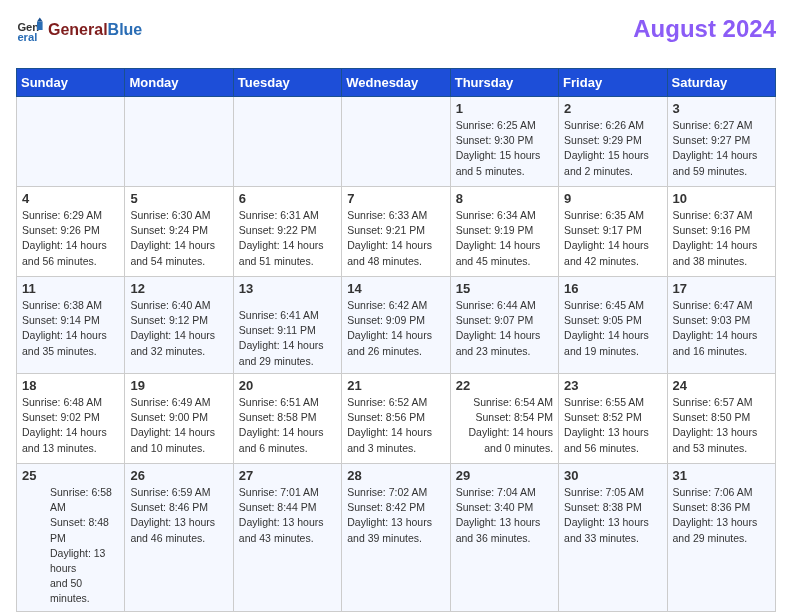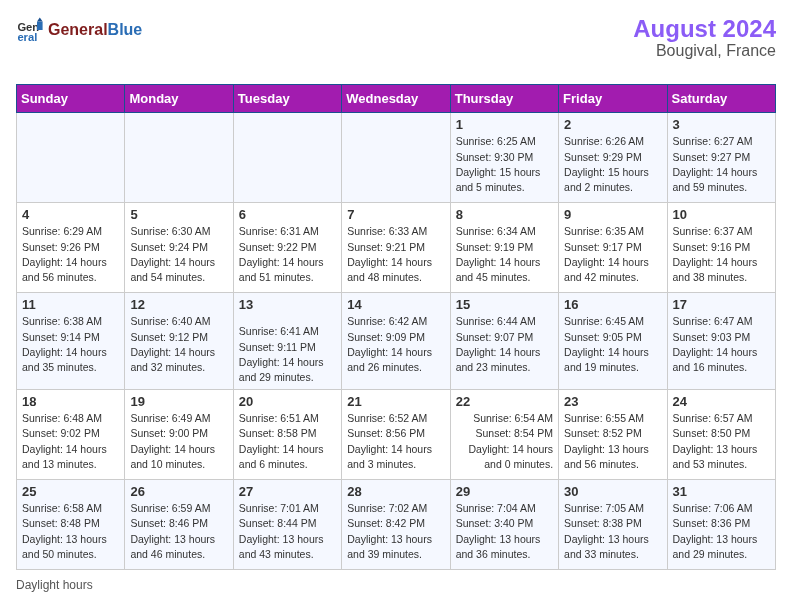--- a/index.html
+++ b/index.html
@@ -37,21 +37,21 @@
     .subtitle {
       font-size: 16px;
       color: #555;
     }
     table {
       width: 100%;
       border-collapse: collapse;
       table-layout: fixed;
     }
     thead th {
-      background-color: #a21caf;
+      background-color: #1d4ed8;
       color: #fff;
       font-size: 13px;
       font-weight: bold;
       padding: 6px 4px;
       text-align: left;
       border: 1px solid #1a5090;
     }
     tbody td {
       border: 1px solid #ccc;
       padding: 4px 5px;
@@ -96,21 +96,20 @@
       <polygon points="30,8 38,8 34,2" fill="#1a5090"></polygon>
     </svg>
     <div>
       <div style="font-size:16px;font-weight:bold;line-height:1;">
         <span style="color:#7f1d1d;">General</span><span style="color:#2a6db5;">Blue</span>
       </div>
     </div>
   </div>
   <div class="title-area">
     <div class="main-title">August 2024</div>
-    <div class="subtitle">Bougival, France</div>
   </div>
 </div>
 
 <table>
   <thead>
     <tr>
       <th>Sunday</th>
       <th>Monday</th>
       <th>Tuesday</th>
       <th>Wednesday</th>
@@ -296,21 +295,21 @@
           <span class="day-number">24</span>
           <div class="day-info" style="white-space: pre-line;">Sunrise: 6:57 AM
 Sunset: 8:50 PM
 Daylight: 13 hours
 and 53 minutes.</div>
         </td>
       </tr>
       <tr>
         <td>
           <span class="day-number">25</span>
-          <div class="day-info" style="white-space: pre-line;">Sunrise: 6:58 AM
+          <div class="day-info" style="white-space: pre-line; margin-left: 28px;">Sunrise: 6:58 AM
 Sunset: 8:48 PM
 Daylight: 13 hours
 and 50 minutes.</div>
         </td>
         <td>
           <span class="day-number">26</span>
           <div class="day-info" style="white-space: pre-line;">Sunrise: 6:59 AM
 Sunset: 8:46 PM
 Daylight: 13 hours
 and 46 minutes.</div>

